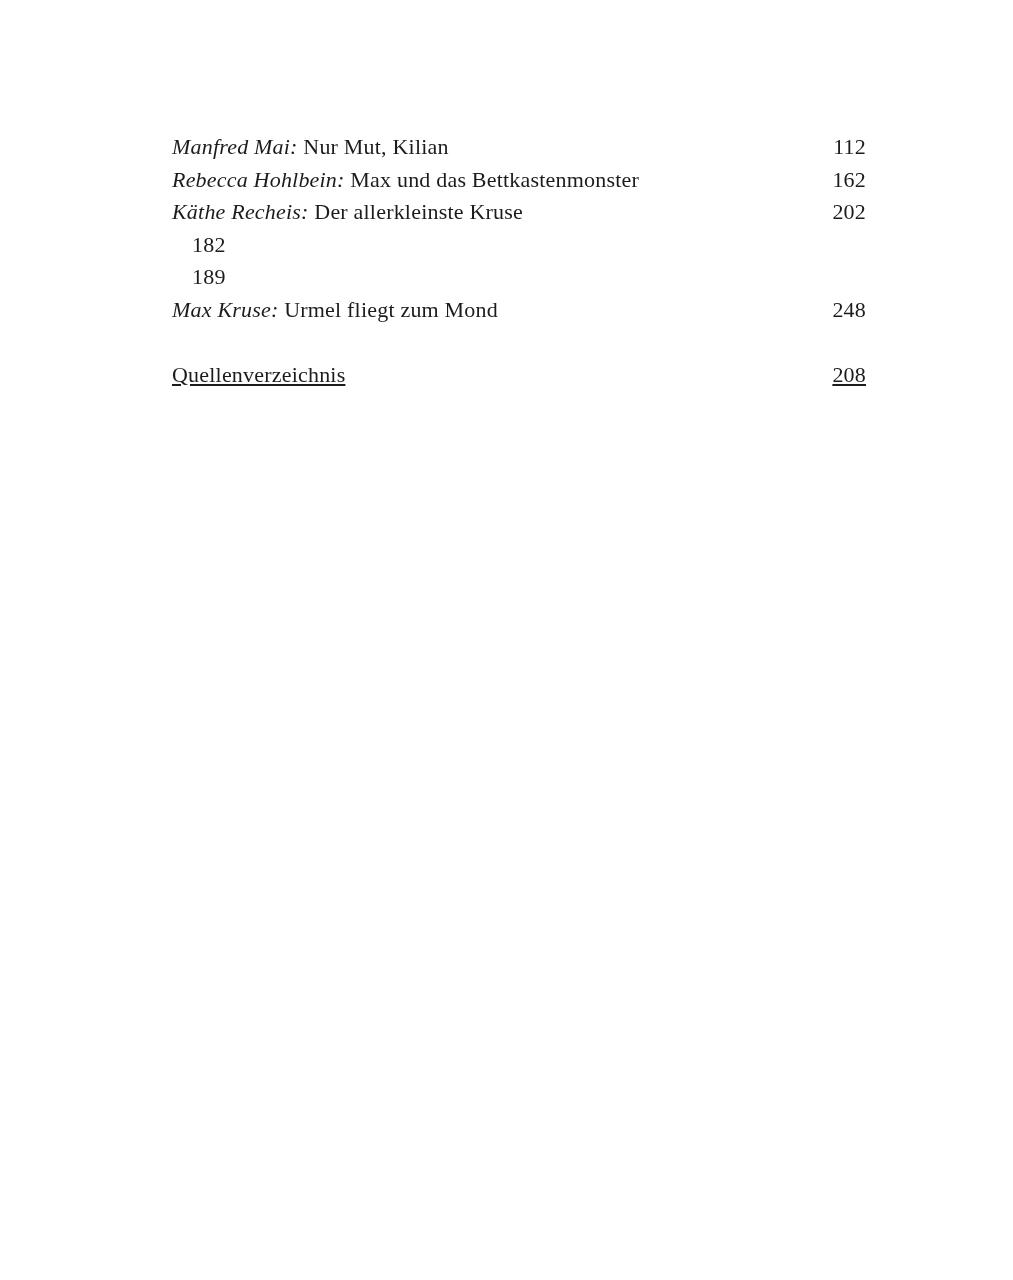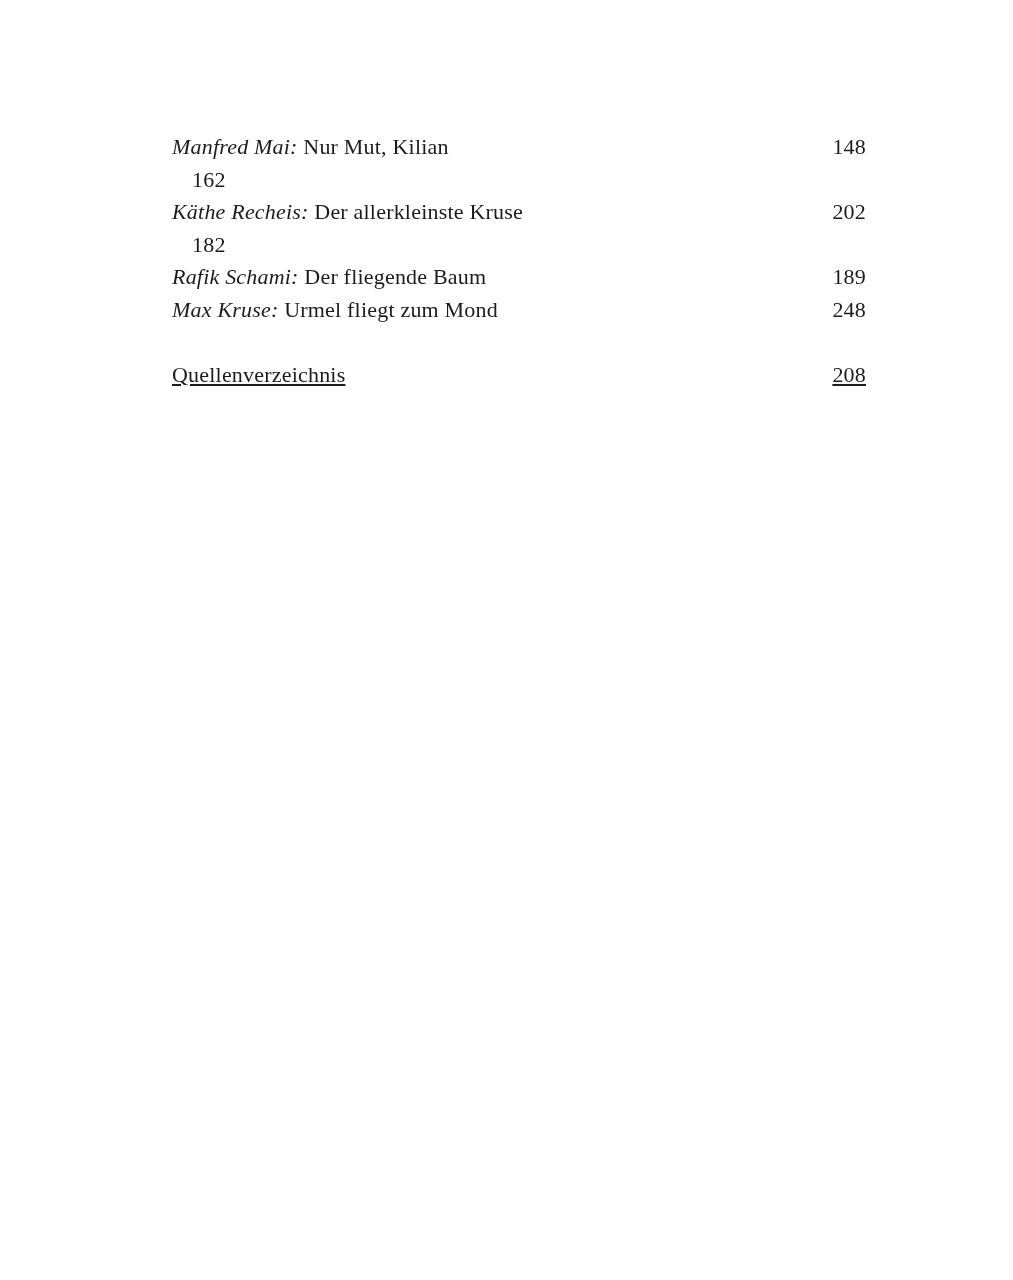--- a/index.html
+++ b/index.html
@@ -49,45 +49,45 @@
 <body>
 
 <div class="page">
   <div class="toc">
 
     <div class="toc-row">
       <span class="toc-text">
         <em>Manfred Mai:</em>
         <span>Nur Mut, Kilian</span>
       </span>
-      <span class="toc-page">148</span>
+      <span class="toc-page">112</span>
     </div>
 
 
     <div class="toc-row">
+      <span class="toc-text">
+        <em>Rebecca Hohlbein:</em>
+        <span>Max und das Bettkastenmonster</span>
+      </span>
       <span class="toc-page">162</span>
     </div>
 
     <div class="toc-row">
       <span class="toc-text">
         <em>Käthe Recheis:</em>
         <span>Der allerkleinste Kruse</span>
       </span>
       <span class="toc-page">202</span>
     </div>
 
     <div class="toc-row">
       <span class="toc-page">182</span>
     </div>
 
     <div class="toc-row">
-      <span class="toc-text">
-        <em>Rafik Schami:</em>
-        <span>Der fliegende Baum</span>
-      </span>
       <span class="toc-page">189</span>
     </div>
 
     <div class="toc-row">
       <span class="toc-text">
         <em>Max Kruse:</em>
         <span>Urmel fliegt zum Mond</span>
       </span>
       <span class="toc-page">248</span>
     </div>

